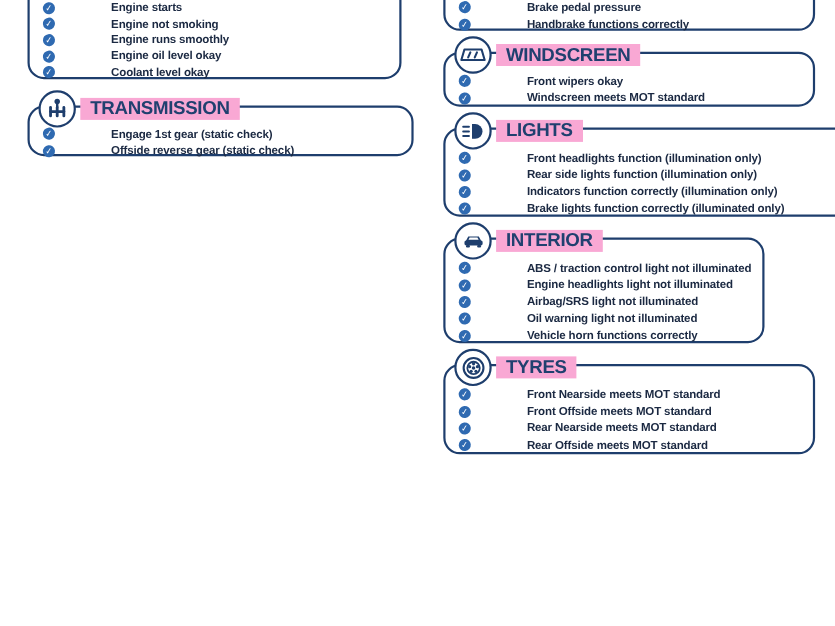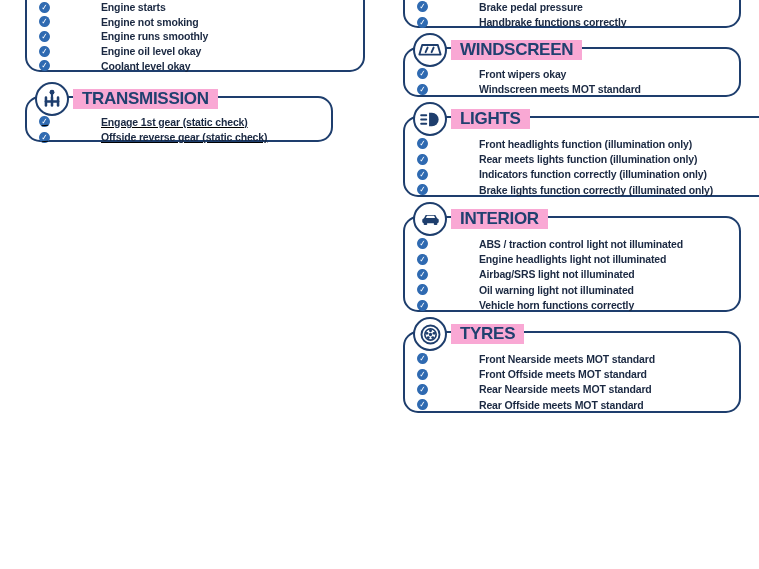--- a/index.html
+++ b/index.html
@@ -83,21 +83,21 @@
         <span class="check">✓</span>
         <span class="ilabel">Engine oil level okay</span>
       </div>
       <div class="item">
         <span class="check">✓</span>
         <span class="ilabel">Coolant level okay</span>
       </div>
     </div>
 </section>
 
-<section class="box" style="left:25px;top:96px;width:308px;height:46px;text-decoration:underline;">
+<section class="box" style="left:25px;top:96px;width:351px;height:46px;">
   <div class="head">
     <span class="icircle">
       <svg width="22" height="22" viewBox="0 0 24 24">
         <circle cx="12" cy="4.6" r="2.7" fill="#1e3e6d"></circle>
         <line x1="12" y1="6.5" x2="12" y2="10.5" stroke="#1e3e6d" stroke-width="2.4"></line>
         <g stroke="#1e3e6d" stroke-width="2.8" stroke-linecap="round">
           <line x1="5.4" y1="10.5" x2="5.4" y2="19"></line>
           <line x1="12" y1="10.5" x2="12" y2="19"></line>
           <line x1="18.6" y1="10.5" x2="18.6" y2="19"></line>
           <line x1="5.4" y1="14.7" x2="18.6" y2="14.7"></line>
@@ -168,34 +168,34 @@
     </span>
     <span class="title">LIGHTS</span>
   </div>
   <div class="items" style="padding-top:18px">
       <div class="item">
         <span class="check">✓</span>
         <span class="ilabel">Front headlights function (illumination only)</span>
       </div>
       <div class="item">
         <span class="check">✓</span>
-        <span class="ilabel">Rear meets lights function (illumination only)</span>
+        <span class="ilabel">Rear side lights function (illumination only)</span>
       </div>
       <div class="item">
         <span class="check">✓</span>
         <span class="ilabel">Indicators function correctly (illumination only)</span>
       </div>
       <div class="item">
         <span class="check">✓</span>
         <span class="ilabel">Brake lights function correctly (illuminated only)</span>
       </div>
     </div>
 </section>
 
-<section class="box" style="left:403px;top:216px;width:338px;height:96px;">
+<section class="box" style="left:403px;top:216px;width:292px;height:96px;">
   <div class="head">
     <span class="icircle">
       <svg width="23" height="23" viewBox="0 0 24 24">
         <path d="M7,7.2 H17 L19.3,11.6 H4.7 Z" fill="#1e3e6d"></path>
         <rect x="3.4" y="11" width="17.2" height="4.8" rx="1.6" fill="#1e3e6d"></rect>
         <rect x="4.8" y="15.4" width="3.8" height="2.4" rx="1.1" fill="#1e3e6d"></rect>
         <rect x="15.4" y="15.4" width="3.8" height="2.4" rx="1.1" fill="#1e3e6d"></rect>
         <path d="M8.3,8.2 h7.4 l1.1,2.2 H7.2 Z" fill="#ffffff"></path>
       </svg>
     </span>

